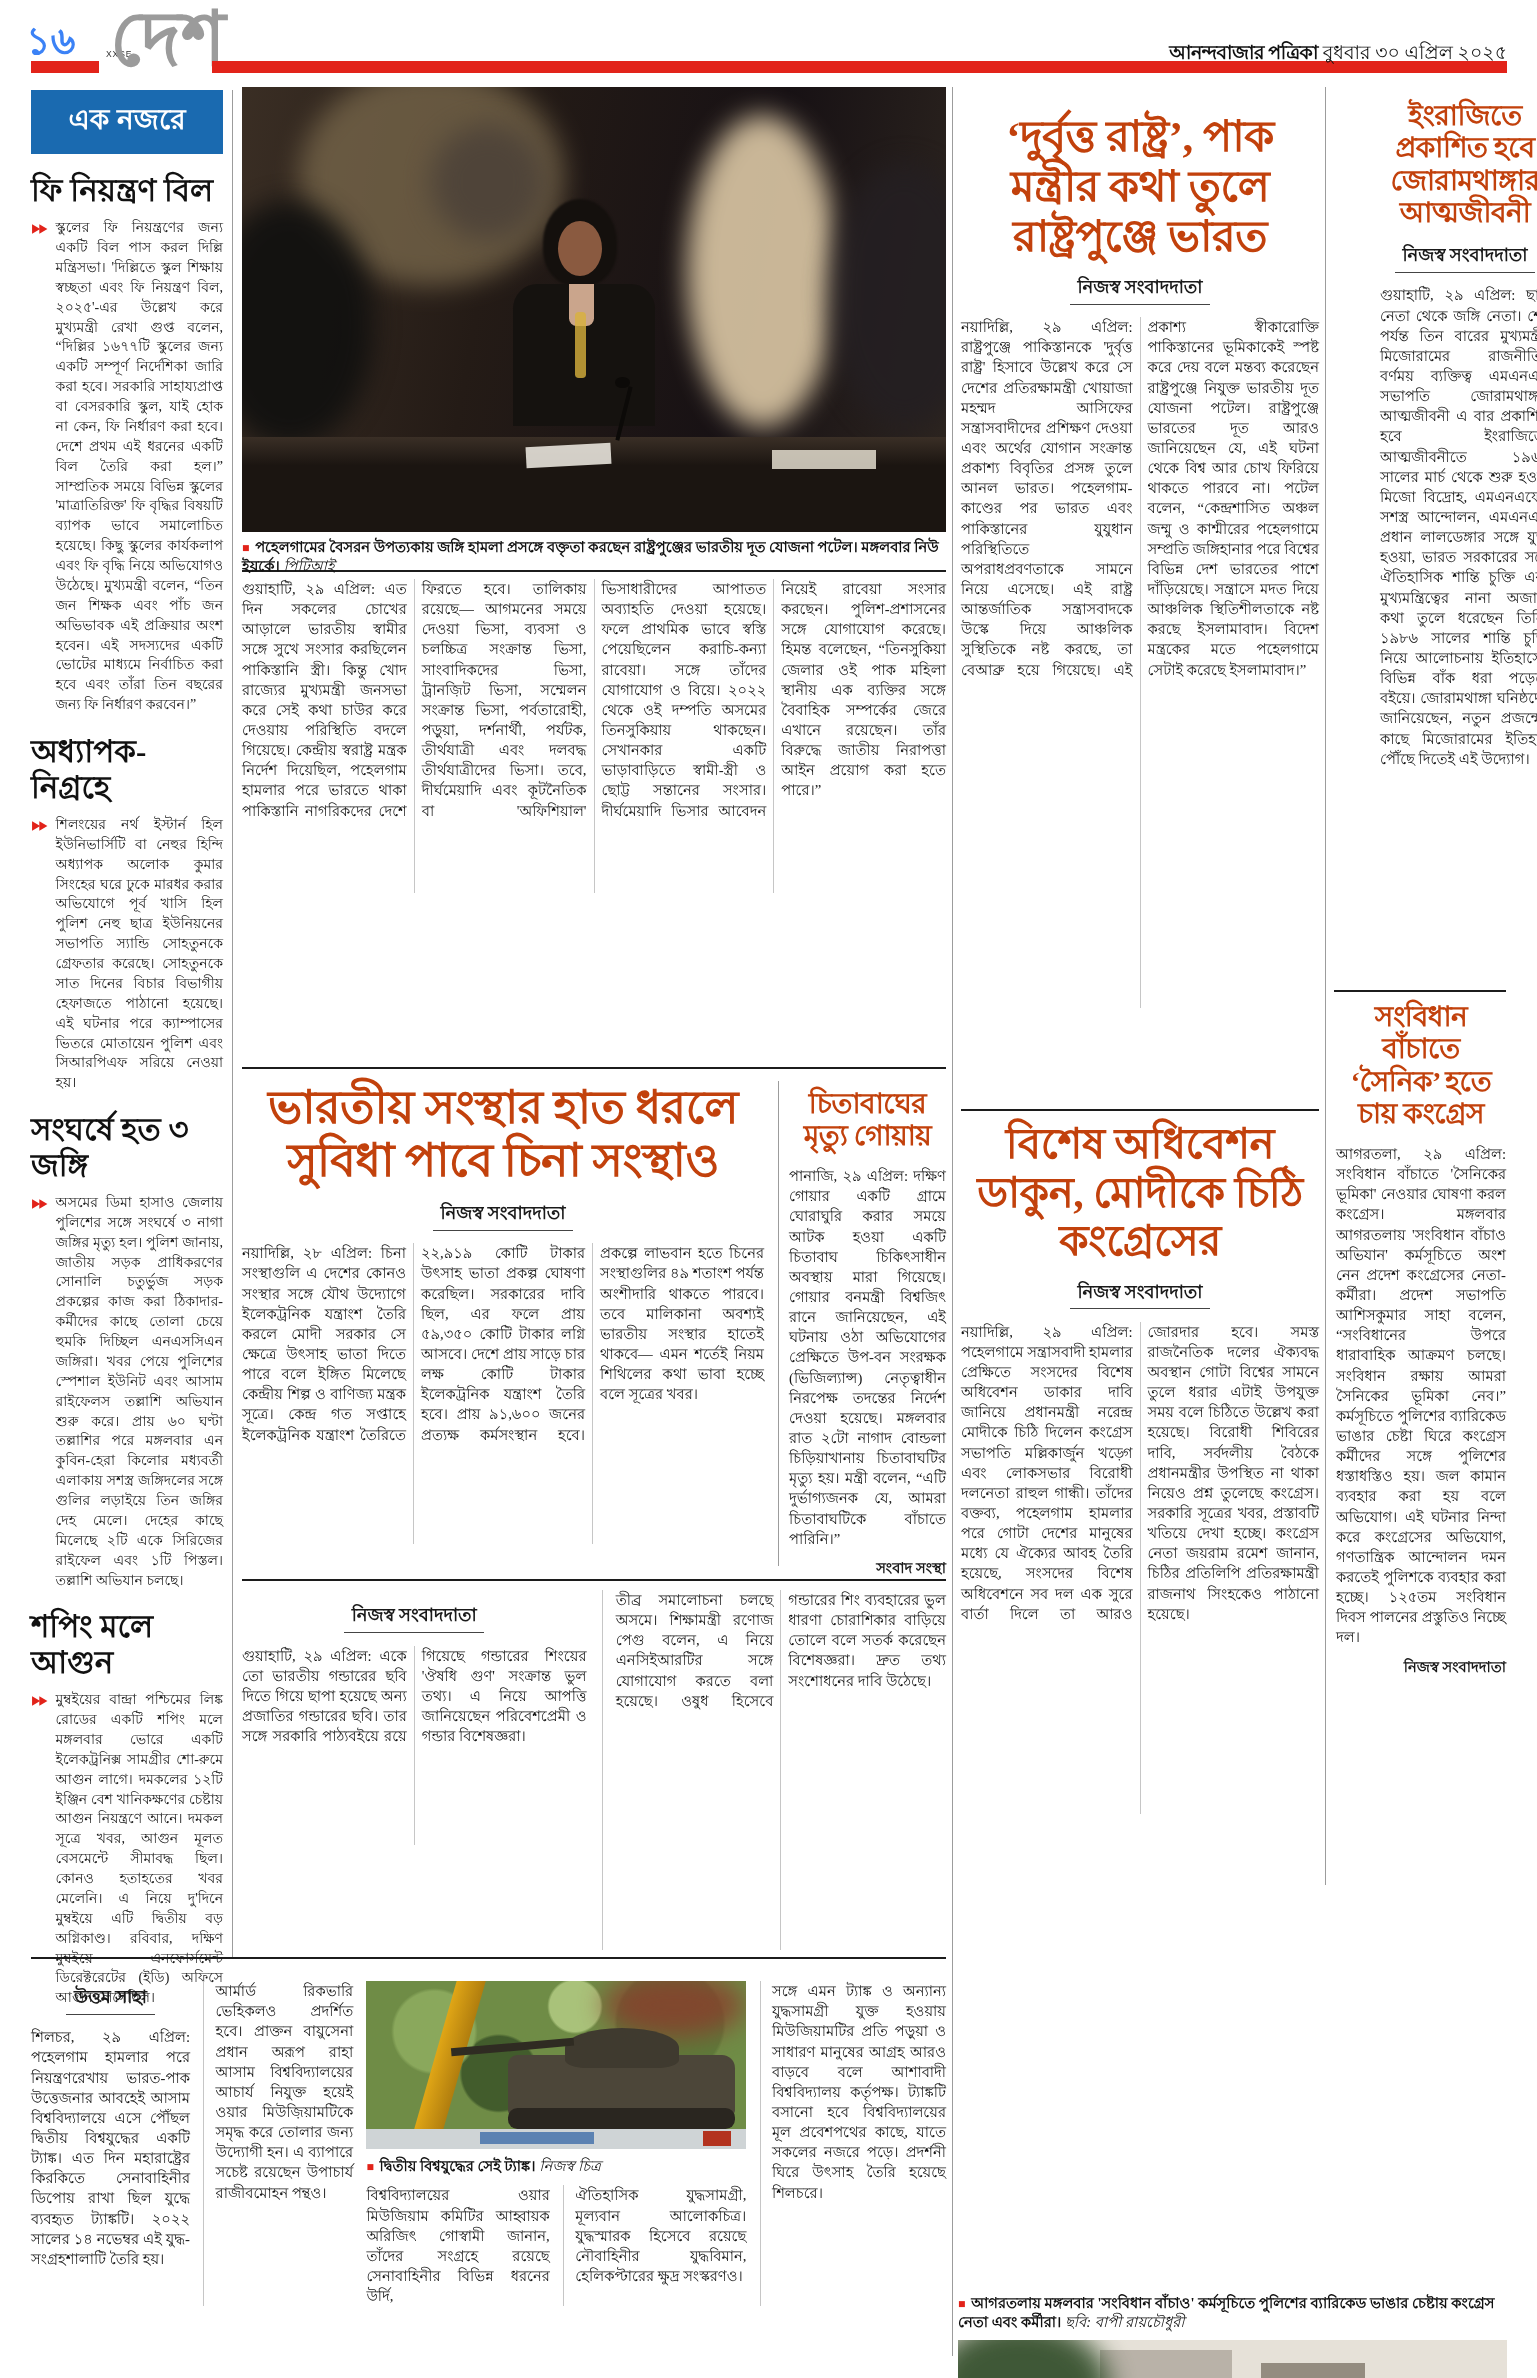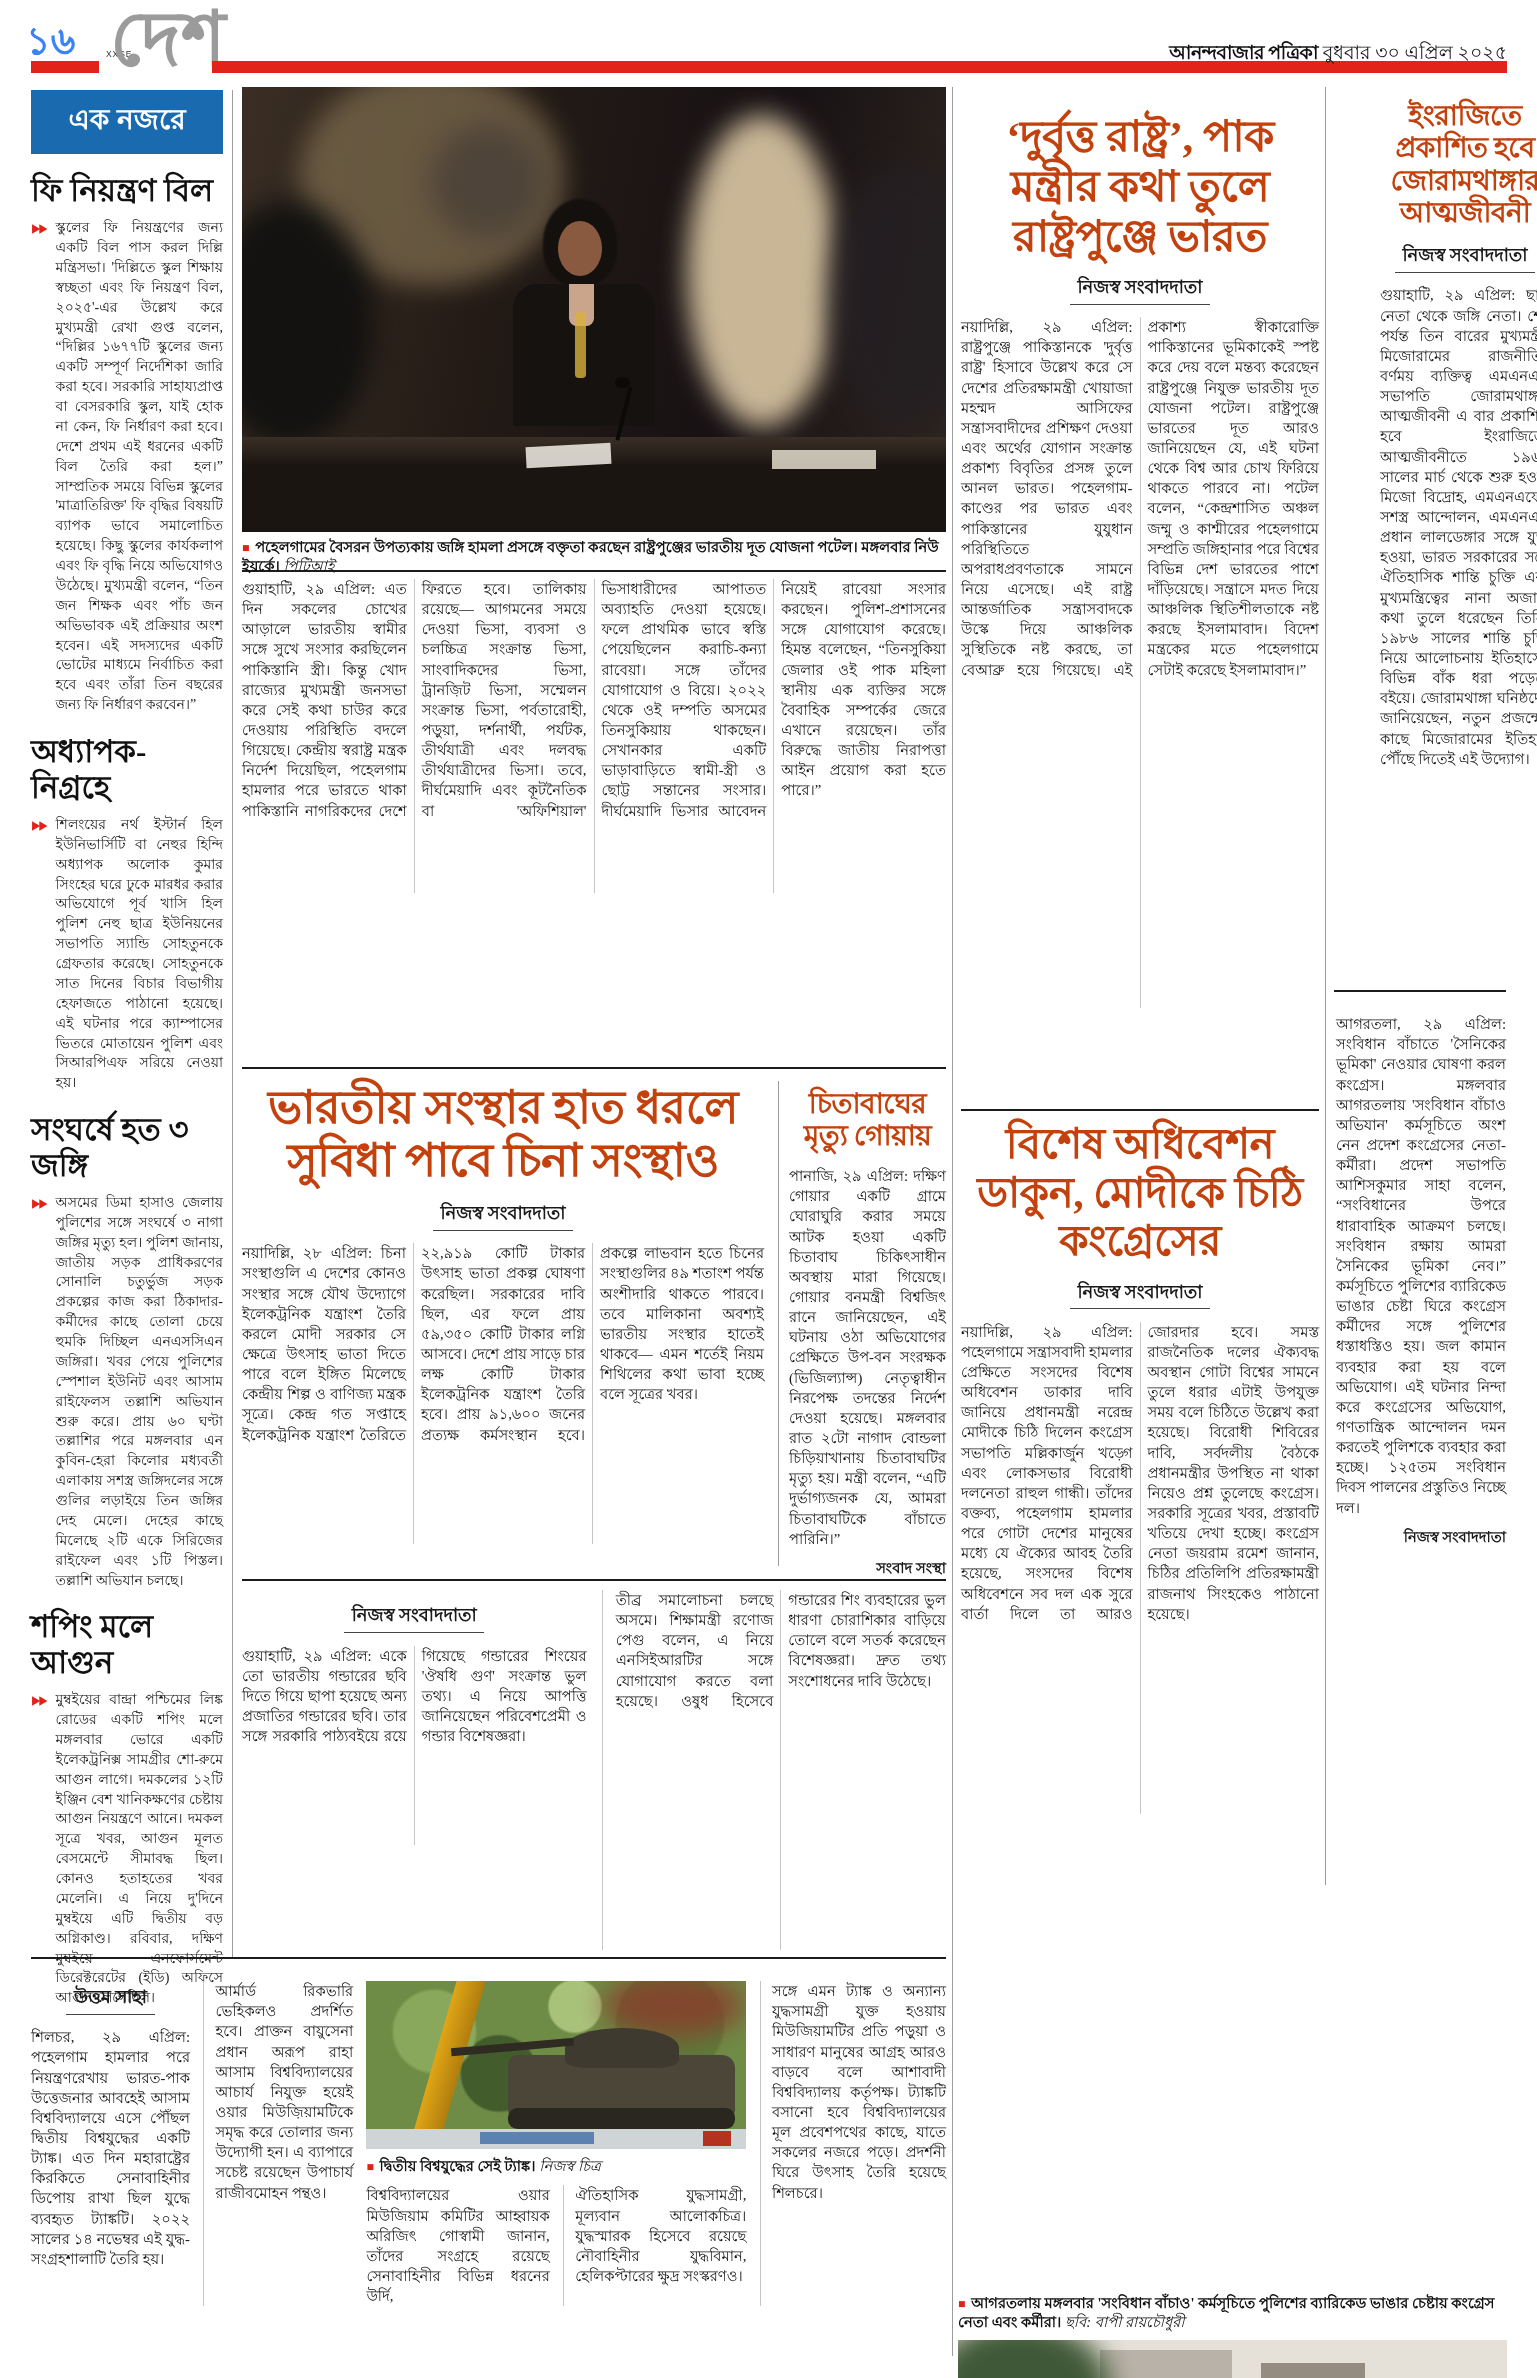--- a/index.html
+++ b/index.html
@@ -150,20 +150,21 @@
     <div class="body-text cols2" style="height:492px;">নয়াদিল্লি, ২৯ এপ্রিল: পহেলগামে সন্ত্রাসবাদী হামলার প্রেক্ষিতে সংসদের বিশেষ অধিবেশন ডাকার দাবি জানিয়ে প্রধানমন্ত্রী নরেন্দ্র মোদীকে চিঠি দিলেন কংগ্রেস সভাপতি মল্লিকার্জুন খড়্গে এবং লোকসভার বিরোধী দলনেতা রাহুল গান্ধী। তাঁদের বক্তব্য, পহেলগাম হামলার পরে গোটা দেশের মানুষের মধ্যে যে ঐক্যের আবহ তৈরি হয়েছে, সংসদের বিশেষ অধিবেশনে সব দল এক সুরে বার্তা দিলে তা আরও জোরদার হবে। সমস্ত রাজনৈতিক দলের ঐক্যবদ্ধ অবস্থান গোটা বিশ্বের সামনে তুলে ধরার এটাই উপযুক্ত সময় বলে চিঠিতে উল্লেখ করা হয়েছে। বিরোধী শিবিরের দাবি, সর্বদলীয় বৈঠকে প্রধানমন্ত্রীর উপস্থিত না থাকা নিয়েও প্রশ্ন তুলেছে কংগ্রেস। সরকারি সূত্রের খবর, প্রস্তাবটি খতিয়ে দেখা হচ্ছে। কংগ্রেস নেতা জয়রাম রমেশ জানান, চিঠির প্রতিলিপি প্রতিরক্ষামন্ত্রী রাজনাথ সিংহকেও পাঠানো হয়েছে।</div>
   </div>
 
   <div class="abs" style="left:1380px;top:100px;width:170px;font-family:Liberation Serif, serif;">
     <div class="headline" style="font-size:28px;">ইংরাজিতে প্রকাশিত হবে জোরামথাঙ্গার আত্মজীবনী</div>
     <div class="byline"><span>নিজস্ব সংবাদদাতা</span></div>
     <div class="body-text">গুয়াহাটি, ২৯ এপ্রিল: ছাত্র নেতা থেকে জঙ্গি নেতা। শেষ পর্যন্ত তিন বারের মুখ্যমন্ত্রী। মিজোরামের রাজনীতির বর্ণময় ব্যক্তিত্ব এমএনএফ সভাপতি জোরামথাঙ্গার আত্মজীবনী এ বার প্রকাশিত হবে ইংরাজিতে। আত্মজীবনীতে ১৯৬৬ সালের মার্চ থেকে শুরু হওয়া মিজো বিদ্রোহ, এমএনএফের সশস্ত্র আন্দোলন, এমএনএফ প্রধান লালডেঙ্গার সঙ্গে যুক্ত হওয়া, ভারত সরকারের সঙ্গে ঐতিহাসিক শান্তি চুক্তি এবং মুখ্যমন্ত্রিত্বের নানা অজানা কথা তুলে ধরেছেন তিনি। ১৯৮৬ সালের শান্তি চুক্তি নিয়ে আলোচনায় ইতিহাসের বিভিন্ন বাঁক ধরা পড়েছে বইয়ে। জোরামথাঙ্গা ঘনিষ্ঠদের জানিয়েছেন, নতুন প্রজন্মের কাছে মিজোরামের ইতিহাস পৌঁছে দিতেই এই উদ্যোগ।</div>
   </div>
 
   <div class="abs" style="left:1336px;top:1001px;width:170px;">
+    <div class="headline" style="font-size:28px;">সংবিধান বাঁচাতে ‘সৈনিক’ হতে চায় কংগ্রেস</div>
     <div class="body-text" style="margin-top:13.2px;">আগরতলা, ২৯ এপ্রিল: সংবিধান বাঁচাতে 'সৈনিকের ভূমিকা' নেওয়ার ঘোষণা করল কংগ্রেস। মঙ্গলবার আগরতলায় 'সংবিধান বাঁচাও অভিযান' কর্মসূচিতে অংশ নেন প্রদেশ কংগ্রেসের নেতা-কর্মীরা। প্রদেশ সভাপতি আশিসকুমার সাহা বলেন, “সংবিধানের উপরে ধারাবাহিক আক্রমণ চলছে। সংবিধান রক্ষায় আমরা সৈনিকের ভূমিকা নেব।” কর্মসূচিতে পুলিশের ব্যারিকেড ভাঙার চেষ্টা ঘিরে কংগ্রেস কর্মীদের সঙ্গে পুলিশের ধস্তাধস্তিও হয়। জল কামান ব্যবহার করা হয় বলে অভিযোগ। এই ঘটনার নিন্দা করে কংগ্রেসের অভিযোগ, গণতান্ত্রিক আন্দোলন দমন করতেই পুলিশকে ব্যবহার করা হচ্ছে। ১২৫তম সংবিধান দিবস পালনের প্রস্তুতিও নিচ্ছে দল।</div>
     <div class="credit">নিজস্ব সংবাদদাতা</div>
   </div>
 
   <div class="abs" style="left:242px;top:1590px;width:704px;display:grid;grid-template-columns:1fr 1fr;gap:15px;">
     <div>
       <div class="byline"><span>নিজস্ব সংবাদদাতা</span></div>
       <div class="body-text cols2" style="height:199px;">গুয়াহাটি, ২৯ এপ্রিল: একে তো ভারতীয় গন্ডারের ছবি দিতে গিয়ে ছাপা হয়েছে অন্য প্রজাতির গন্ডারের ছবি। তার সঙ্গে সরকারি পাঠ্যবইয়ে রয়ে গিয়েছে গন্ডারের শিংয়ের 'ঔষধি গুণ' সংক্রান্ত ভুল তথ্য। এ নিয়ে আপত্তি জানিয়েছেন পরিবেশপ্রেমী ও গন্ডার বিশেষজ্ঞরা।</div>
     </div>
     <div class="body-text cols2" style="height:360px;border-left:0.9px solid #c6c6c6;padding-left:13.2px;">তীব্র সমালোচনা চলছে অসমে। শিক্ষামন্ত্রী রণোজ পেগু বলেন, এ নিয়ে এনসিইআরটির সঙ্গে যোগাযোগ করতে বলা হয়েছে। ওষুধ হিসেবে গন্ডারের শিং ব্যবহারের ভুল ধারণা চোরাশিকার বাড়িয়ে তোলে বলে সতর্ক করেছেন বিশেষজ্ঞরা। দ্রুত তথ্য সংশোধনের দাবি উঠেছে।</div>

